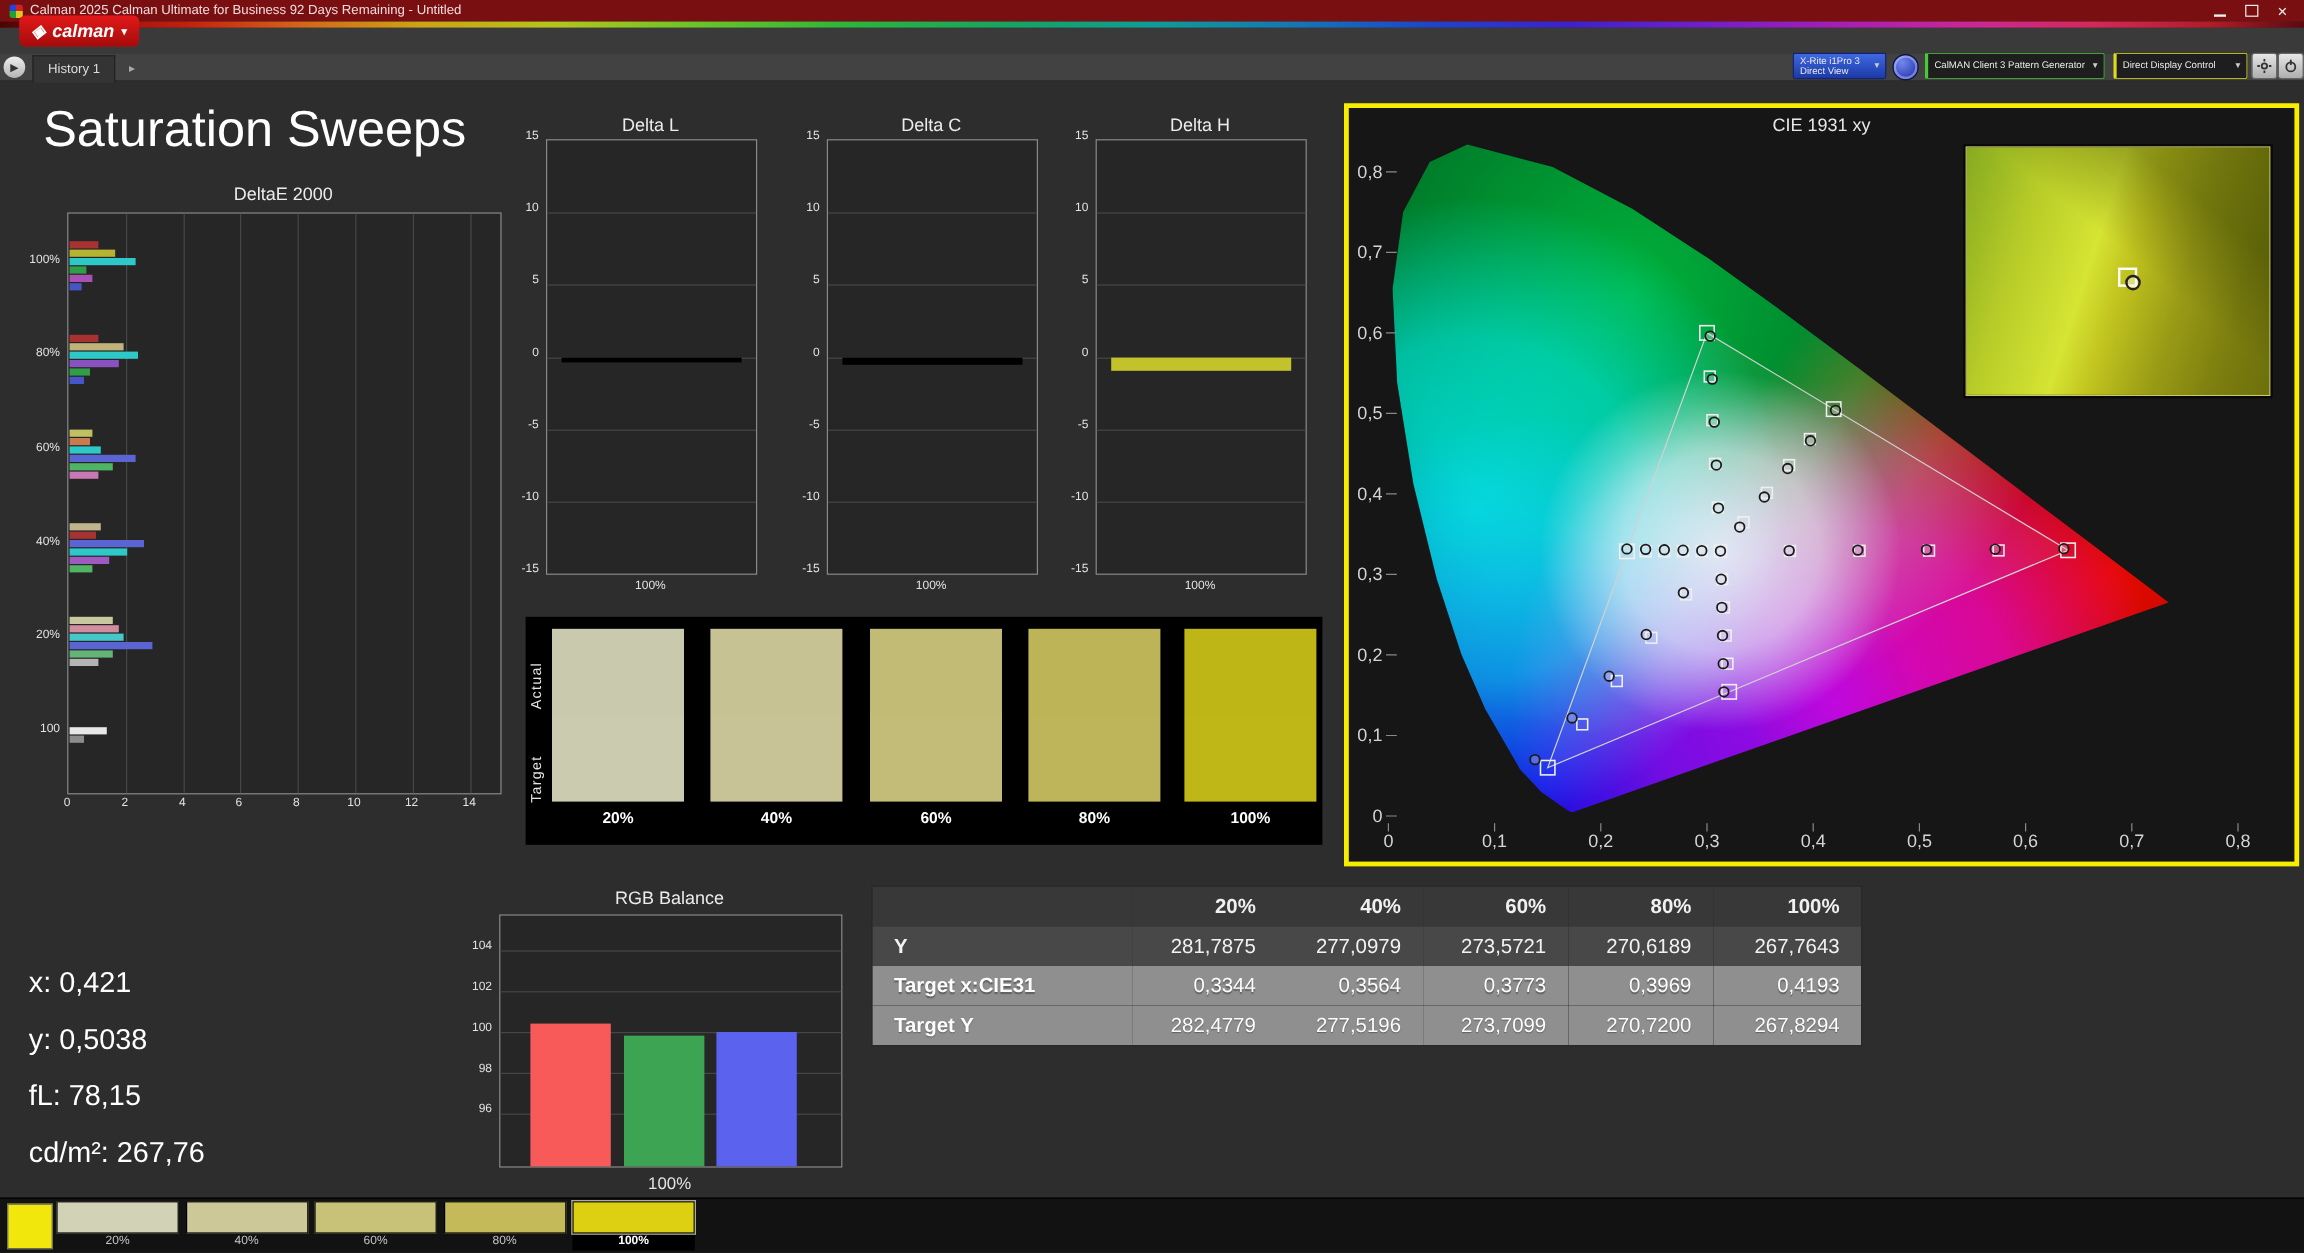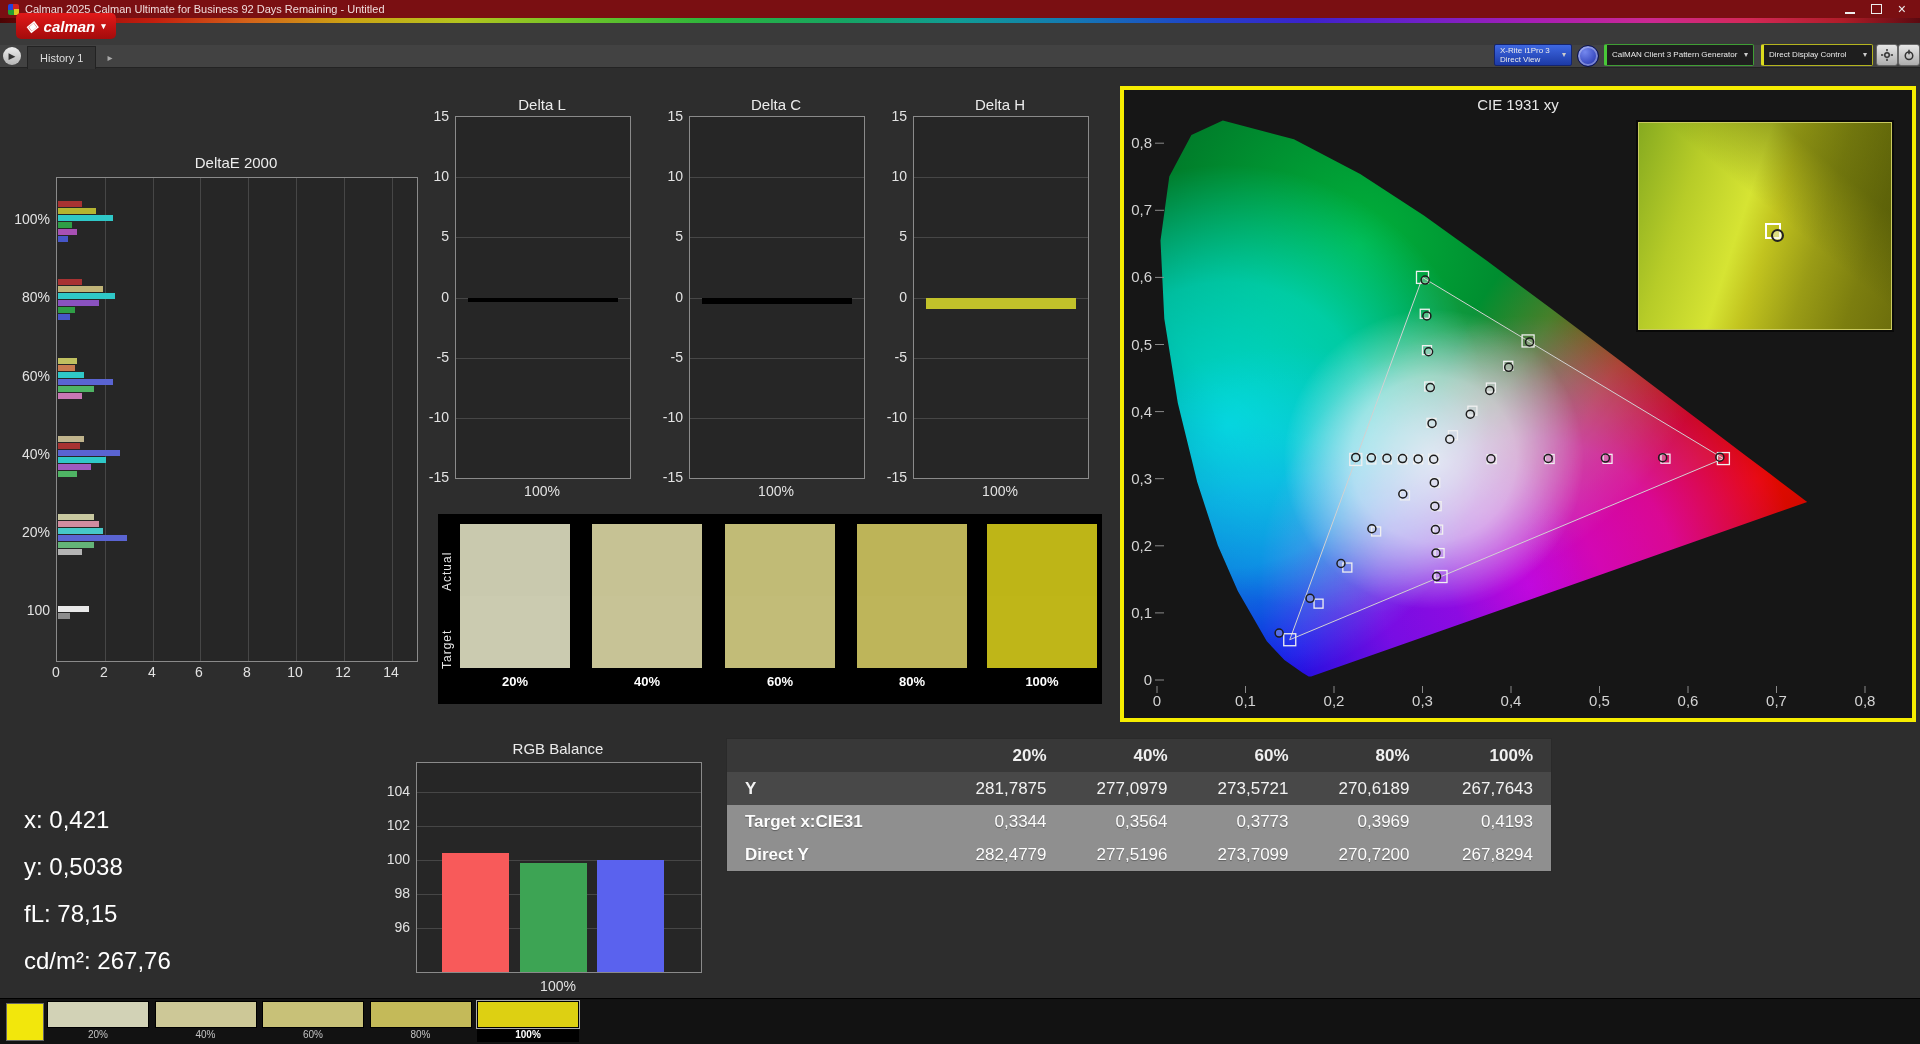--- a/index.html
+++ b/index.html
@@ -32,21 +32,21 @@
   #dev-display{left:1761px;width:112px;background:#1e1e1e;border:1px solid #b4b41e;border-left:3px solid #dcdc1e;}
   .dev .caret{margin-left:auto;font-size:8px;color:#ccc;}
   #meter-badge{position:absolute;left:1577px;top:45px;width:20px;height:20px;border-radius:50%;background:radial-gradient(circle at 35% 30%,#7488ee,#1524a4);border:1px solid #0a1248;box-shadow:inset 0 0 0 2px rgba(255,255,255,.35);z-index:55;}
   .tool-btn{position:absolute;top:44px;width:20px;height:20px;background:linear-gradient(#e6e6e6,#aeaeae);border:1px solid #666;border-radius:3px;display:flex;align-items:center;justify-content:center;z-index:55;cursor:pointer;}
   #tool-settings{left:1876px;} #tool-power{left:1898px;}
 
   
   .plot{background:#262626;border:1px solid #8a8a8a;box-sizing:content-box;}
   .vgrid,.hgrid{background:#464646;}
   .chart-title{text-align:center;font-size:15px;color:#ececec;}
-  .ylab,.xtick{font-size:14px;color:#e2e2e2;}
+  .ylab,.xtick{font-size:10px;color:#e2e2e2;}
   .xtick{text-align:center;}
   .page-title{position:absolute;left:36px;top:84px;font-size:42px;color:#fff;font-weight:normal;margin:0;}
 
   #panel-deltaE{position:absolute;left:8px;top:154px;width:424px;height:540px;}
 
   
   #swatch-panel{position:absolute;left:438px;top:514px;width:664px;height:190px;background:#000;}
   .rot-label{writing-mode:vertical-rl;transform:rotate(180deg);font-size:12px;color:#e6e6e6;text-align:center;letter-spacing:1px;}
   .pct-label{text-align:center;font-size:13px;font-weight:bold;color:#fff;}
 
@@ -144,20 +144,21 @@
       </svg>
   </div>
   <div class="tool-btn" id="tool-power">
     <svg width="12" height="12" viewBox="0 0 16 16">
         <circle cx="8" cy="9" r="5" fill="none" stroke="#333" stroke-width="2"></circle>
         <line x1="8" y1="1" x2="8" y2="7" stroke="#333" stroke-width="2"></line>
       </svg>
   </div>
 
   <div class="main">
+    <h1 class="page-title">Saturation Sweeps</h1>
 
     <div id="panel-deltaE">
         <div class="chart-title" style="position: absolute; left: 48px; top: 0px; width: 360px; height: 18px;">DeltaE 2000</div>
         <div class="plot" style="position: absolute; left: 48px; top: 23px; width: 360px; height: 483px;">
           <div class="vgrid" style="position: absolute; left: 48px; top: 0px; width: 1px; height: 483px;"></div>
           <div class="vgrid" style="position: absolute; left: 96px; top: 0px; width: 1px; height: 483px;"></div>
           <div class="vgrid" style="position: absolute; left: 143px; top: 0px; width: 1px; height: 483px;"></div>
           <div class="vgrid" style="position: absolute; left: 191px; top: 0px; width: 1px; height: 483px;"></div>
           <div class="vgrid" style="position: absolute; left: 239px; top: 0px; width: 1px; height: 483px;"></div>
           <div class="vgrid" style="position: absolute; left: 287px; top: 0px; width: 1px; height: 483px;"></div>
@@ -417,21 +418,21 @@
             </tr>
             <tr class="light">
               <td class="rowlab">Target x:CIE31</td>
               <td>0,3344</td>
               <td>0,3564</td>
               <td>0,3773</td>
               <td>0,3969</td>
               <td>0,4193</td>
             </tr>
             <tr class="light">
-              <td class="rowlab">Direct Y</td>
+              <td class="rowlab">Target Y</td>
               <td>282,4779</td>
               <td>277,5196</td>
               <td>273,7099</td>
               <td>270,7200</td>
               <td>267,8294</td>
             </tr>
           </tbody>
         </table>
       </div>
   <div class="chart-title" style="position: absolute; left: 455px; top: 96px; width: 174px; height: 18px;">Delta L</div>

